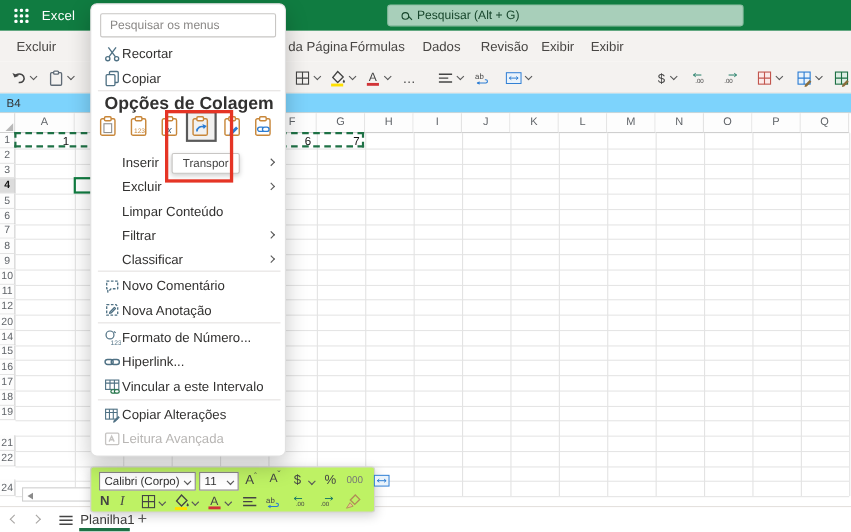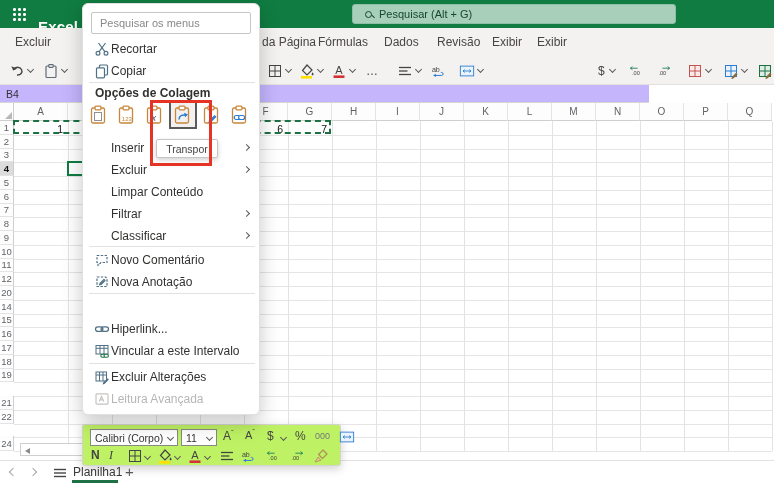--- a/index.html
+++ b/index.html
@@ -4,40 +4,40 @@
 <style>
   * { margin:0; padding:0; box-sizing:border-box; }
   html,body { background:#fff; }
   body { font-family:"Liberation Sans", sans-serif; }
   #app { position:relative; width:774px; height:484px; overflow:hidden; background:#fff; }
 
   
   .topbar { position:absolute; left:0; top:0; width:774px; height:28px; background:#107C41; }
   .waffle { position:absolute; left:13px; top:8px; width:2.5px; height:2.5px; background:#fff; border-radius:50%;
     box-shadow: 5px 0 0 #fff, 10px 0 0 #fff, 0 5px 0 #fff, 5px 5px 0 #fff, 10px 5px 0 #fff, 0 10px 0 #fff, 5px 10px 0 #fff, 10px 10px 0 #fff; }
-  .appname { position:absolute; left:38px; top:18px; color:#fff; font-size:15px; font-weight:bold; letter-spacing:.2px; }
+  .appname { position:absolute; left:38px; top:7px; color:#fff; font-size:12px; font-weight:normal; letter-spacing:.2px; }
   .searchpill { position:absolute; left:352px; top:4px; width:324px; height:20px; background:#a8cfba; border:1px solid #8dbfa4; border-radius:3px;
     display:flex; align-items:center; gap:7px; padding-left:12px; color:#17462c; font-size:11px; }
   .mag { width:7px; height:7px; border:1.4px solid #17462c; border-radius:50%; position:relative; flex:0 0 auto; }
   .mag::after { content:""; position:absolute; width:4px; height:1.4px; background:#17462c; transform:rotate(45deg); right:-3.5px; bottom:-1px; }
 
   
   .tabsrow { position:absolute; left:0; top:28px; width:774px; height:28px; background:#f4f2f0; }
   .tab { position:absolute; top:7px; font-size:12px; color:#484644; white-space:nowrap; cursor:default; }
   .toolrow { position:absolute; left:0; top:56px; width:774px; height:29px; background:#f4f2f0; border-bottom:1px solid #e4e1de; }
   .tbi { position:absolute; top:6px; width:17px; height:17px; display:flex; align-items:center; justify-content:center; }
   .tbi svg { width:16px; height:16px; }
   .chv { display:inline-block; width:5px; height:5px; border-right:1.3px solid #5a5a5a; border-bottom:1.3px solid #5a5a5a; transform:rotate(45deg); }
   .chvp { position:absolute; top:11px; }
   .txtic { position:absolute; font-size:12px; color:#444; top:8px; }
   .numfmt { position:absolute; left:498px; top:58px; width:84px; height:23px; border:1px solid #8a8886; background:#fff; font-size:11px; color:#333;
     display:flex; align-items:center; justify-content:space-between; padding:0 6px; }
 
   
-  .nbrow { position:absolute; left:0; top:85px; width:649px; height:18px; background:#c4b5fd; border-bottom:1px solid #d8d6d3; }
+  .nbrow { position:absolute; left:0; top:85px; width:774px; height:18px; background:#7dd3fc; border-bottom:1px solid #d8d6d3; }
   .nbval { position:absolute; left:6px; top:3px; font-size:10.5px; color:#333; }
 
   
   .gridwrap { position:absolute; left:0; top:103px; width:774px; height:357px; background:#fff; }
   .colhead { position:absolute; top:0; height:18px; font-size:10px; color:#5f6368; display:flex; align-items:center; justify-content:center; background:#fdfdfd; border-bottom:1px solid #cfcfcf; border-right:1px solid #e3e3e3; }
   .corner { position:absolute; left:0; top:0; width:14px; height:18px; background:#fdfdfd; border-bottom:1px solid #cfcfcf; border-right:1px solid #cfcfcf; }
   .corner::after { content:""; position:absolute; right:1px; bottom:1px; border-left:7px solid transparent; border-bottom:7px solid #b8b8b8; }
   .rowhead { position:absolute; left:0; width:14px; font-size:9.5px; color:#5f6368; display:flex; align-items:center; justify-content:center; background:#fdfdfd; border-right:1px solid #cfcfcf; border-bottom:1px solid #e3e3e3; }
   .rowhead.sel { background:#dcdcdc; color:#111; font-weight:bold; }
   .vline { position:absolute; width:1px; background:#e3e3e3; }
@@ -52,21 +52,21 @@
   .msearch { position:absolute; left:8px; top:8px; width:160px; height:22px; border:1px solid #c8c6c4; border-radius:2px; font-size:11px; color:#323130; padding:0 8px; font-family:"Liberation Sans",sans-serif; }
   .msearch::placeholder { color:#8a8886; }
   .mitem { position:absolute; left:0; width:178px; height:21px; display:flex; align-items:center;text-align:center; }
   .mitem .ic { width:16px; height:16px; position:absolute; left:11px; top:2px; }
   .mitem .ic svg { width:16px; height:16px; }
   .mitem .lbl { position:absolute; left:28px; top:3px; white-space:nowrap; }
   .mitem.noicon .lbl { left:28px; }
   .mitem.disabled .lbl { color:#b8b6b4; }
   .mitem .arrow { position:absolute; right:12px; top:7px; width:5px; height:5px; border-right:1.3px solid #5a5a5a; border-bottom:1.3px solid #5a5a5a; transform:rotate(-45deg); }
   .msep { position:absolute; left:6px; width:166px; height:1px; background:#e4e2e0; }
-  .mheader { position:absolute; left:12px; font-weight:bold; font-size:12px; color:#323130; white-space:nowrap; }
+  .mheader { position:absolute; left:12px; font-weight:bold; font-size:16px; color:#323130; white-space:nowrap; }
   .pastebox { position:absolute; width:24px; height:24px; display:flex; align-items:center; justify-content:center; }
   .pastebox svg { width:22px; height:22px; }
   .pastehover { position:absolute; width:28px; height:28px; border:2px solid #5a5a5a; background:#f2f1f0; }
 
   
   .redrect { position:absolute; left:150px; top:100px; width:62px; height:66px; border:3px solid #e53425; z-index:40; pointer-events:none; }
   .tooltip { position:absolute; left:156px; top:139px; width:62px; height:19px; background:#fff; border:1px solid #c8c6c4; border-radius:2px;
     box-shadow:0 2px 5px rgba(0,0,0,.18); z-index:35; font-size:10.5px; color:#444; display:flex; align-items:center; justify-content:center; }
 
   
@@ -551,20 +551,30 @@
       <div class="mitem" style="top:268px">
         <span class="ic"><svg viewBox="0 0 16 16">
             <g stroke="#4f7184" fill="none" stroke-width="1.2" stroke-linejoin="round">
               <path d="M3 3 h8.5 l1.5 1.5 v8 h-10 z" stroke-dasharray="2.4 1.4"></path>
               <path d="M6 9.5 l4-4 1 1 -4 4 -1.4.4z" stroke-dasharray="0"></path>
             </g>
           </svg></span>
         <span class="lbl">Nova Anotação</span>
       </div>
       <div class="msep" style="top:289px"></div>
+      <div class="mitem" style="top:293px">
+        <span class="ic"><svg viewBox="0 0 16 16">
+            <g stroke="#4f7184" fill="none" stroke-width="1.1">
+              <circle cx="6" cy="5.5" r="3.6"></circle>
+              <path d="M9.6 2.4 l1.6 1.2"></path>
+            </g>
+            <text x="6.5" y="14.5" font-size="6" fill="#4f7184">123</text>
+          </svg></span>
+        <span class="lbl">Formato de Número...</span>
+      </div>
       <div class="mitem" style="top:315px">
         <span class="ic"><svg viewBox="0 0 16 16">
             <g stroke="#4f7184" fill="none" stroke-width="1.3">
               <rect x="1.5" y="5.8" width="7.4" height="4.6" rx="2.3"></rect>
               <rect x="7.1" y="5.8" width="7.4" height="4.6" rx="2.3"></rect>
             </g>
           </svg></span>
         <span class="lbl">Hiperlink...</span>
       </div>
       <div class="mitem" style="top:337px">
@@ -586,21 +596,21 @@
       <div class="mitem" style="top:363px">
         <span class="ic"><svg viewBox="0 0 16 16">
             <g stroke="#4f7184" fill="none" stroke-width="1">
               <rect x="2" y="3" width="10.5" height="9"></rect>
               <line x1="2" y1="6" x2="12.5" y2="6"></line>
               <line x1="5.5" y1="3" x2="5.5" y2="12"></line>
               <line x1="9" y1="3" x2="9" y2="12"></line>
             </g>
             <path d="M9.2 13.6 l4.4-4.4 1.3 1.3 -4.4 4.4 -1.8.5z" fill="#4f7184"></path>
           </svg></span>
-        <span class="lbl">Excluir Alterações</span>
+        <span class="lbl">Copiar Alterações</span>
       </div>
       <div class="mitem disabled" style="top:385px">
         <span class="ic"><svg viewBox="0 0 16 16">
             <g stroke="#c6c4c2" fill="none" stroke-width="1.2">
               <rect x="2" y="2.8" width="12" height="10.4" rx="1"></rect>
               <path d="M5.2 10.5 l2.3-5 2.3 5 M6 8.8 h3"></path>
             </g>
           </svg></span>
         <span class="lbl">Leitura Avançada</span>
       </div>

